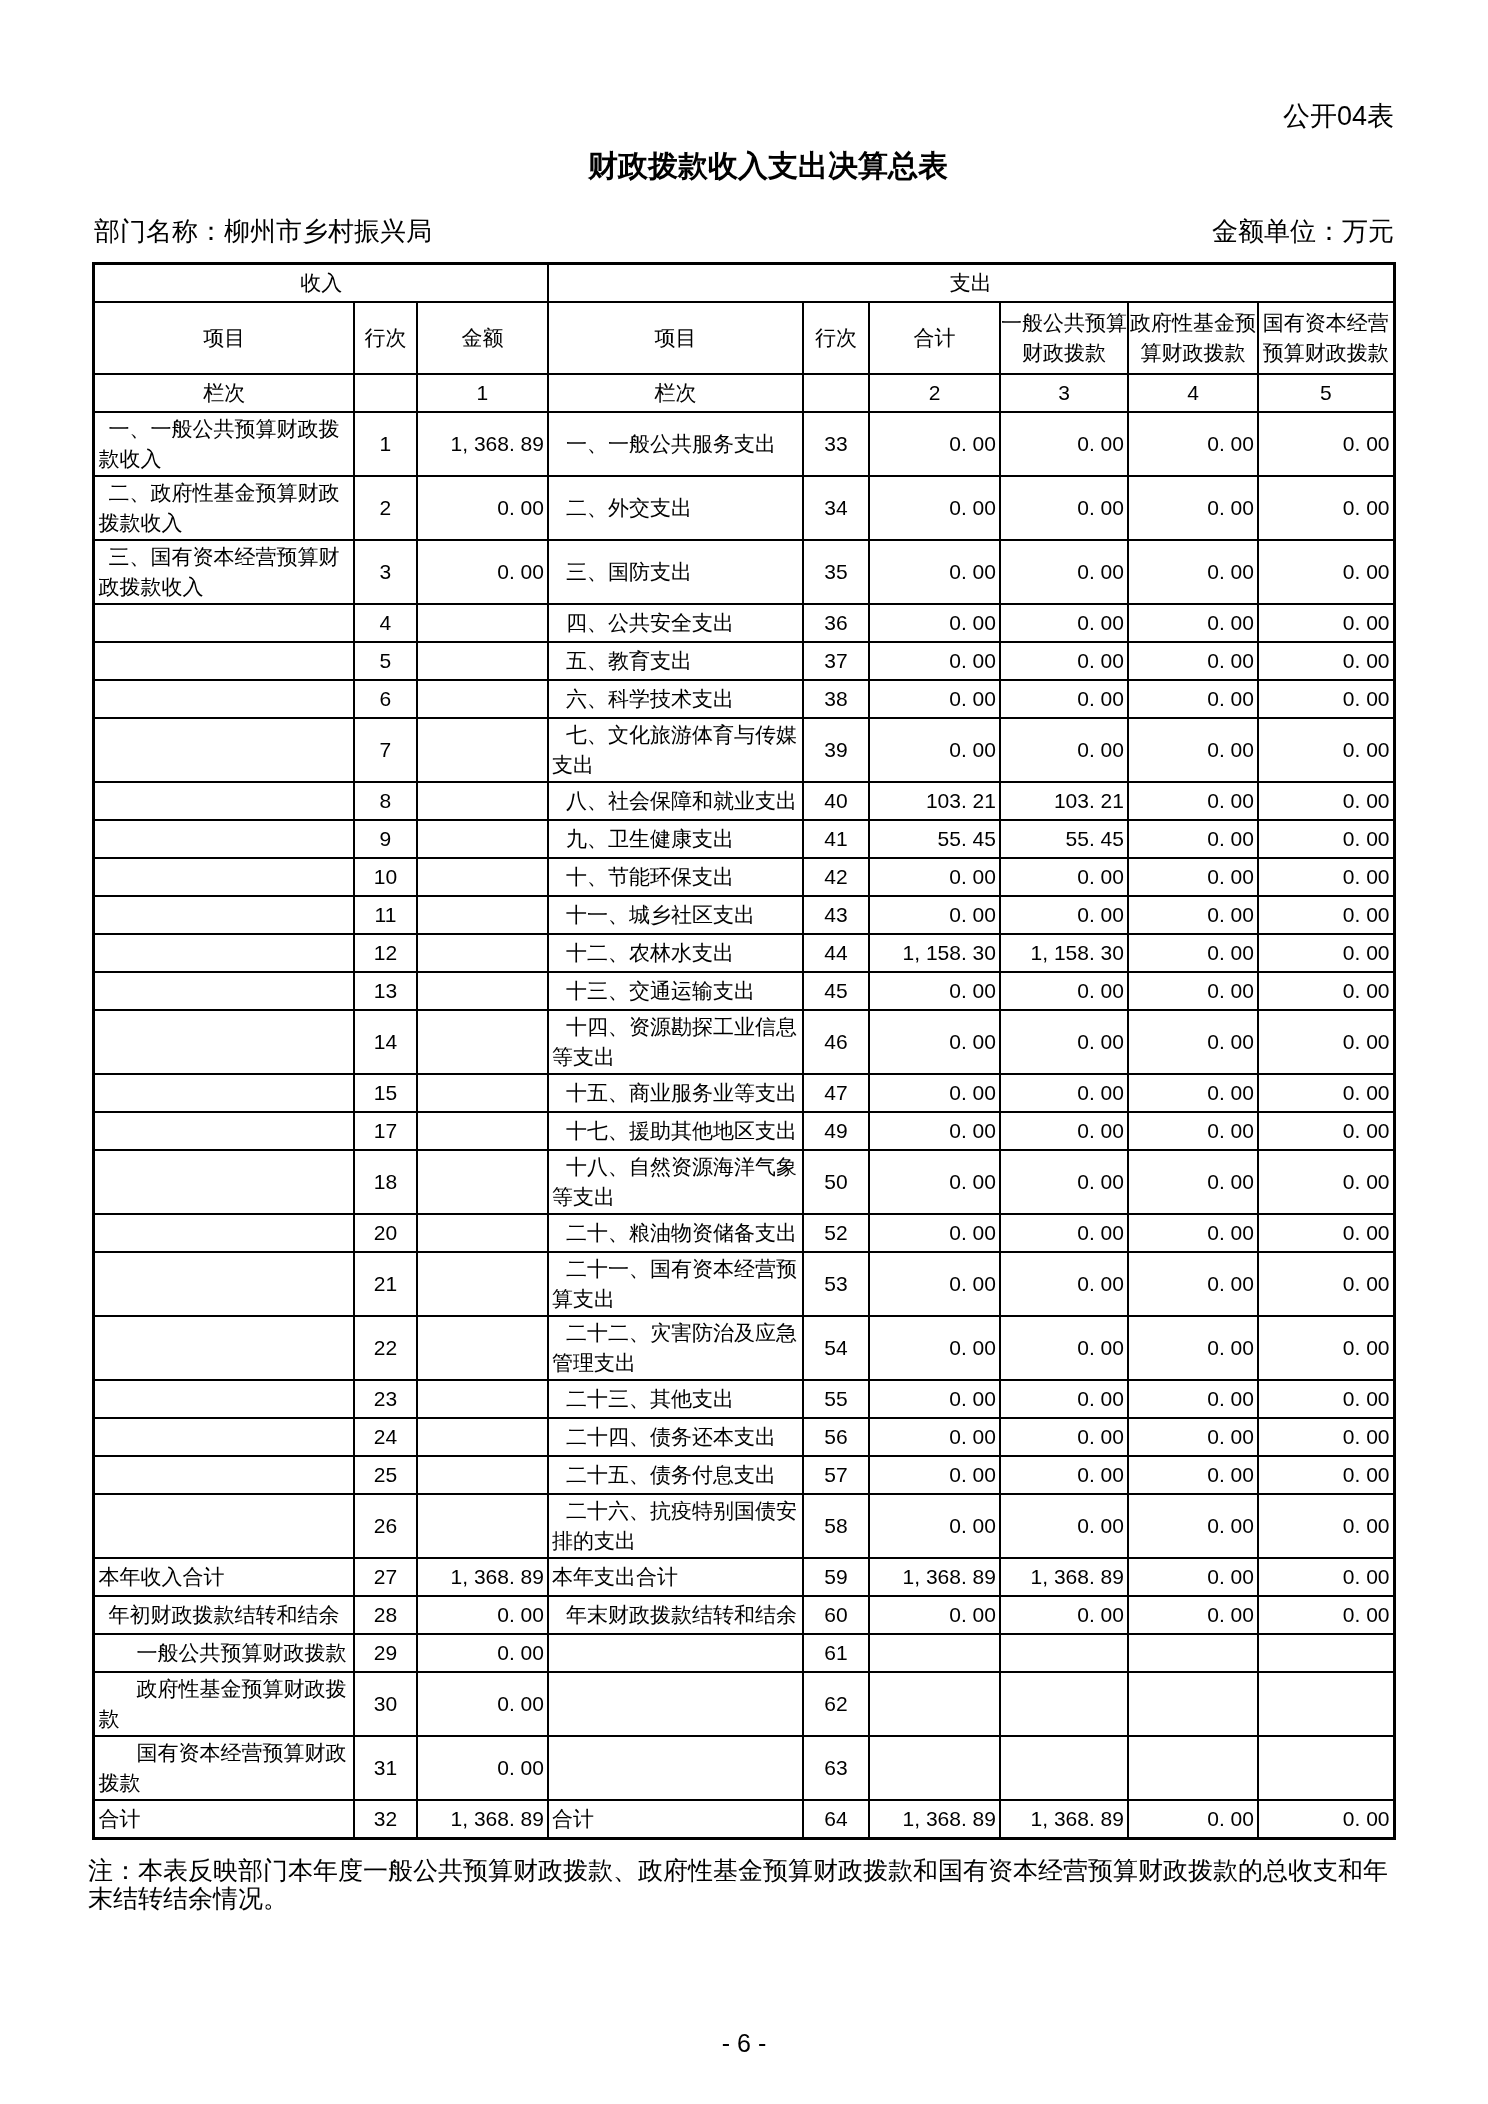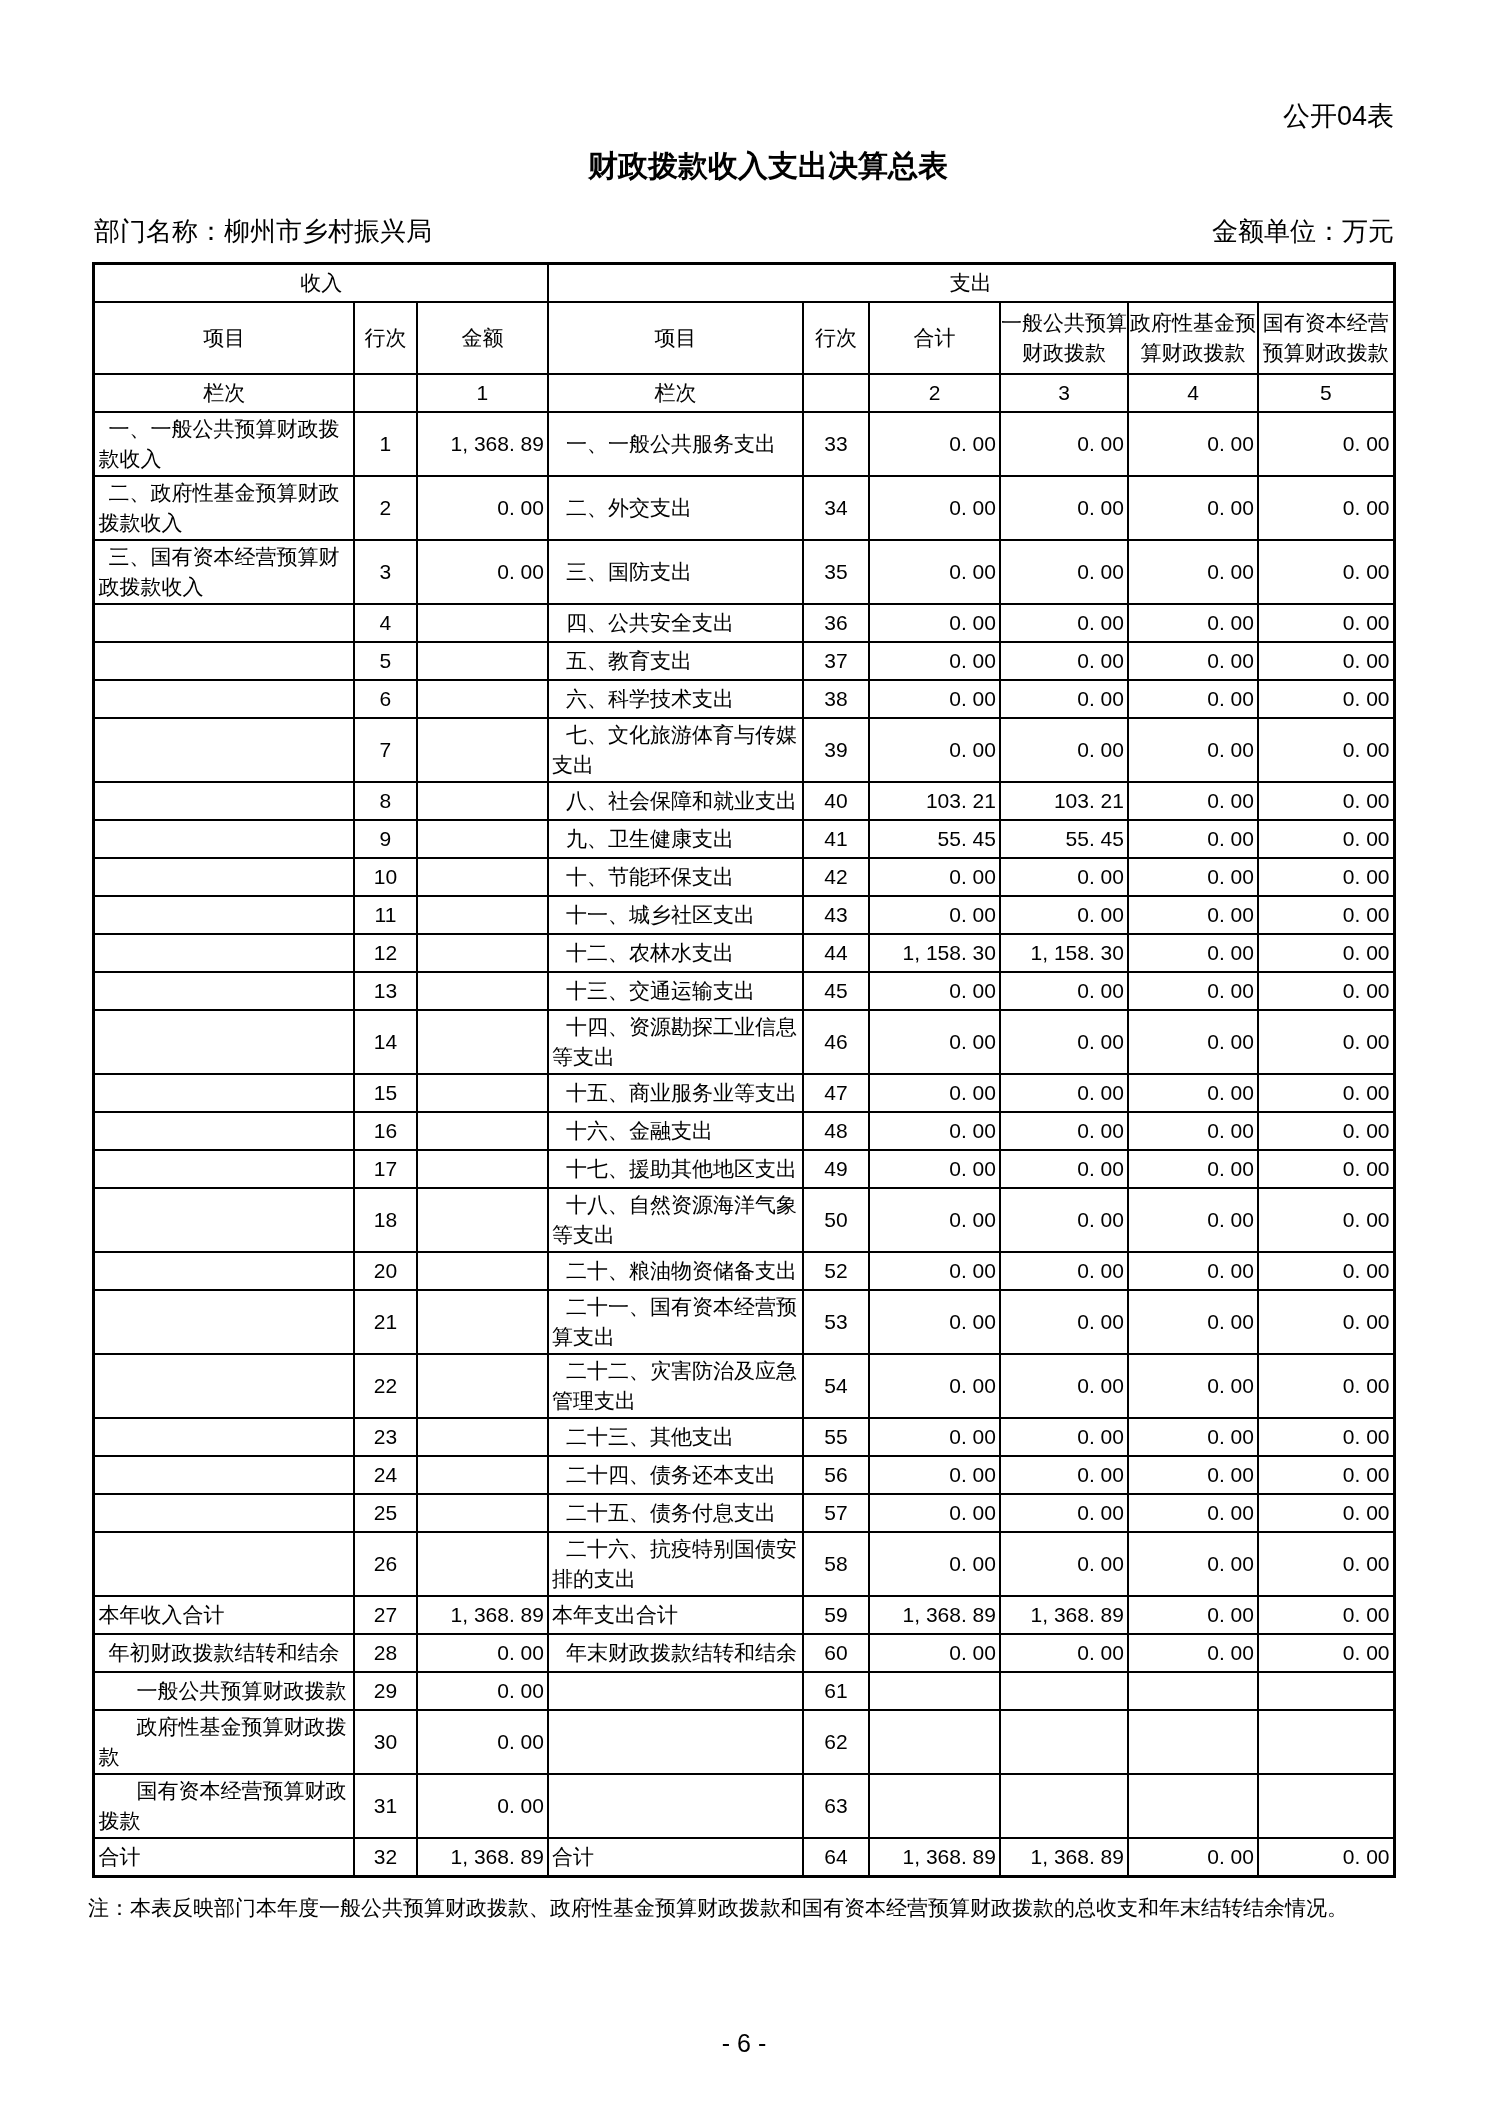--- a/index.html
+++ b/index.html
@@ -45,21 +45,21 @@
   tr.hdr2 th{height:68px;}
   table.fin td{height:34px;}
   td.item{text-align:left;text-indent:10px;}
   td.exp{text-indent:14px;font-family:Liberation Serif, serif;}
   td.ind2{text-indent:38px;}
   td.total{font-weight:bold;text-align:left;text-indent:0;}
   td.rno{text-align:center;}
   td.num{text-align:right;padding-right:4px;}
   .note{
     width:1312px;margin:4px auto 0;
-    font-size:21px;line-height:28px;
+    font-size:25px;line-height:28px;
     text-align:left;
   }
   .page-num{
     position:absolute;left:0;bottom:46px;width:100%;
     text-align:center;font-size:25px;
   }
 </style>
 </head>
 <body>
 
@@ -275,31 +275,20 @@
           <td class="num"></td>
           <td class="item exp">十五、商业服务业等支出</td>
           <td class="rno">47</td>
           <td class="num">0. 00</td>
           <td class="num">0. 00</td>
           <td class="num">0. 00</td>
           <td class="num">0. 00</td>
         </tr>
         <tr>
           <td class="item"></td>
-          <td class="rno">16</td>
-          <td class="num"></td>
-          <td class="item exp">十六、金融支出</td>
-          <td class="rno">48</td>
-          <td class="num">0. 00</td>
-          <td class="num">0. 00</td>
-          <td class="num">0. 00</td>
-          <td class="num">0. 00</td>
-        </tr>
-        <tr>
-          <td class="item"></td>
           <td class="rno">17</td>
           <td class="num"></td>
           <td class="item exp">十七、援助其他地区支出</td>
           <td class="rno">49</td>
           <td class="num">0. 00</td>
           <td class="num">0. 00</td>
           <td class="num">0. 00</td>
           <td class="num">0. 00</td>
         </tr>
         <tr>

